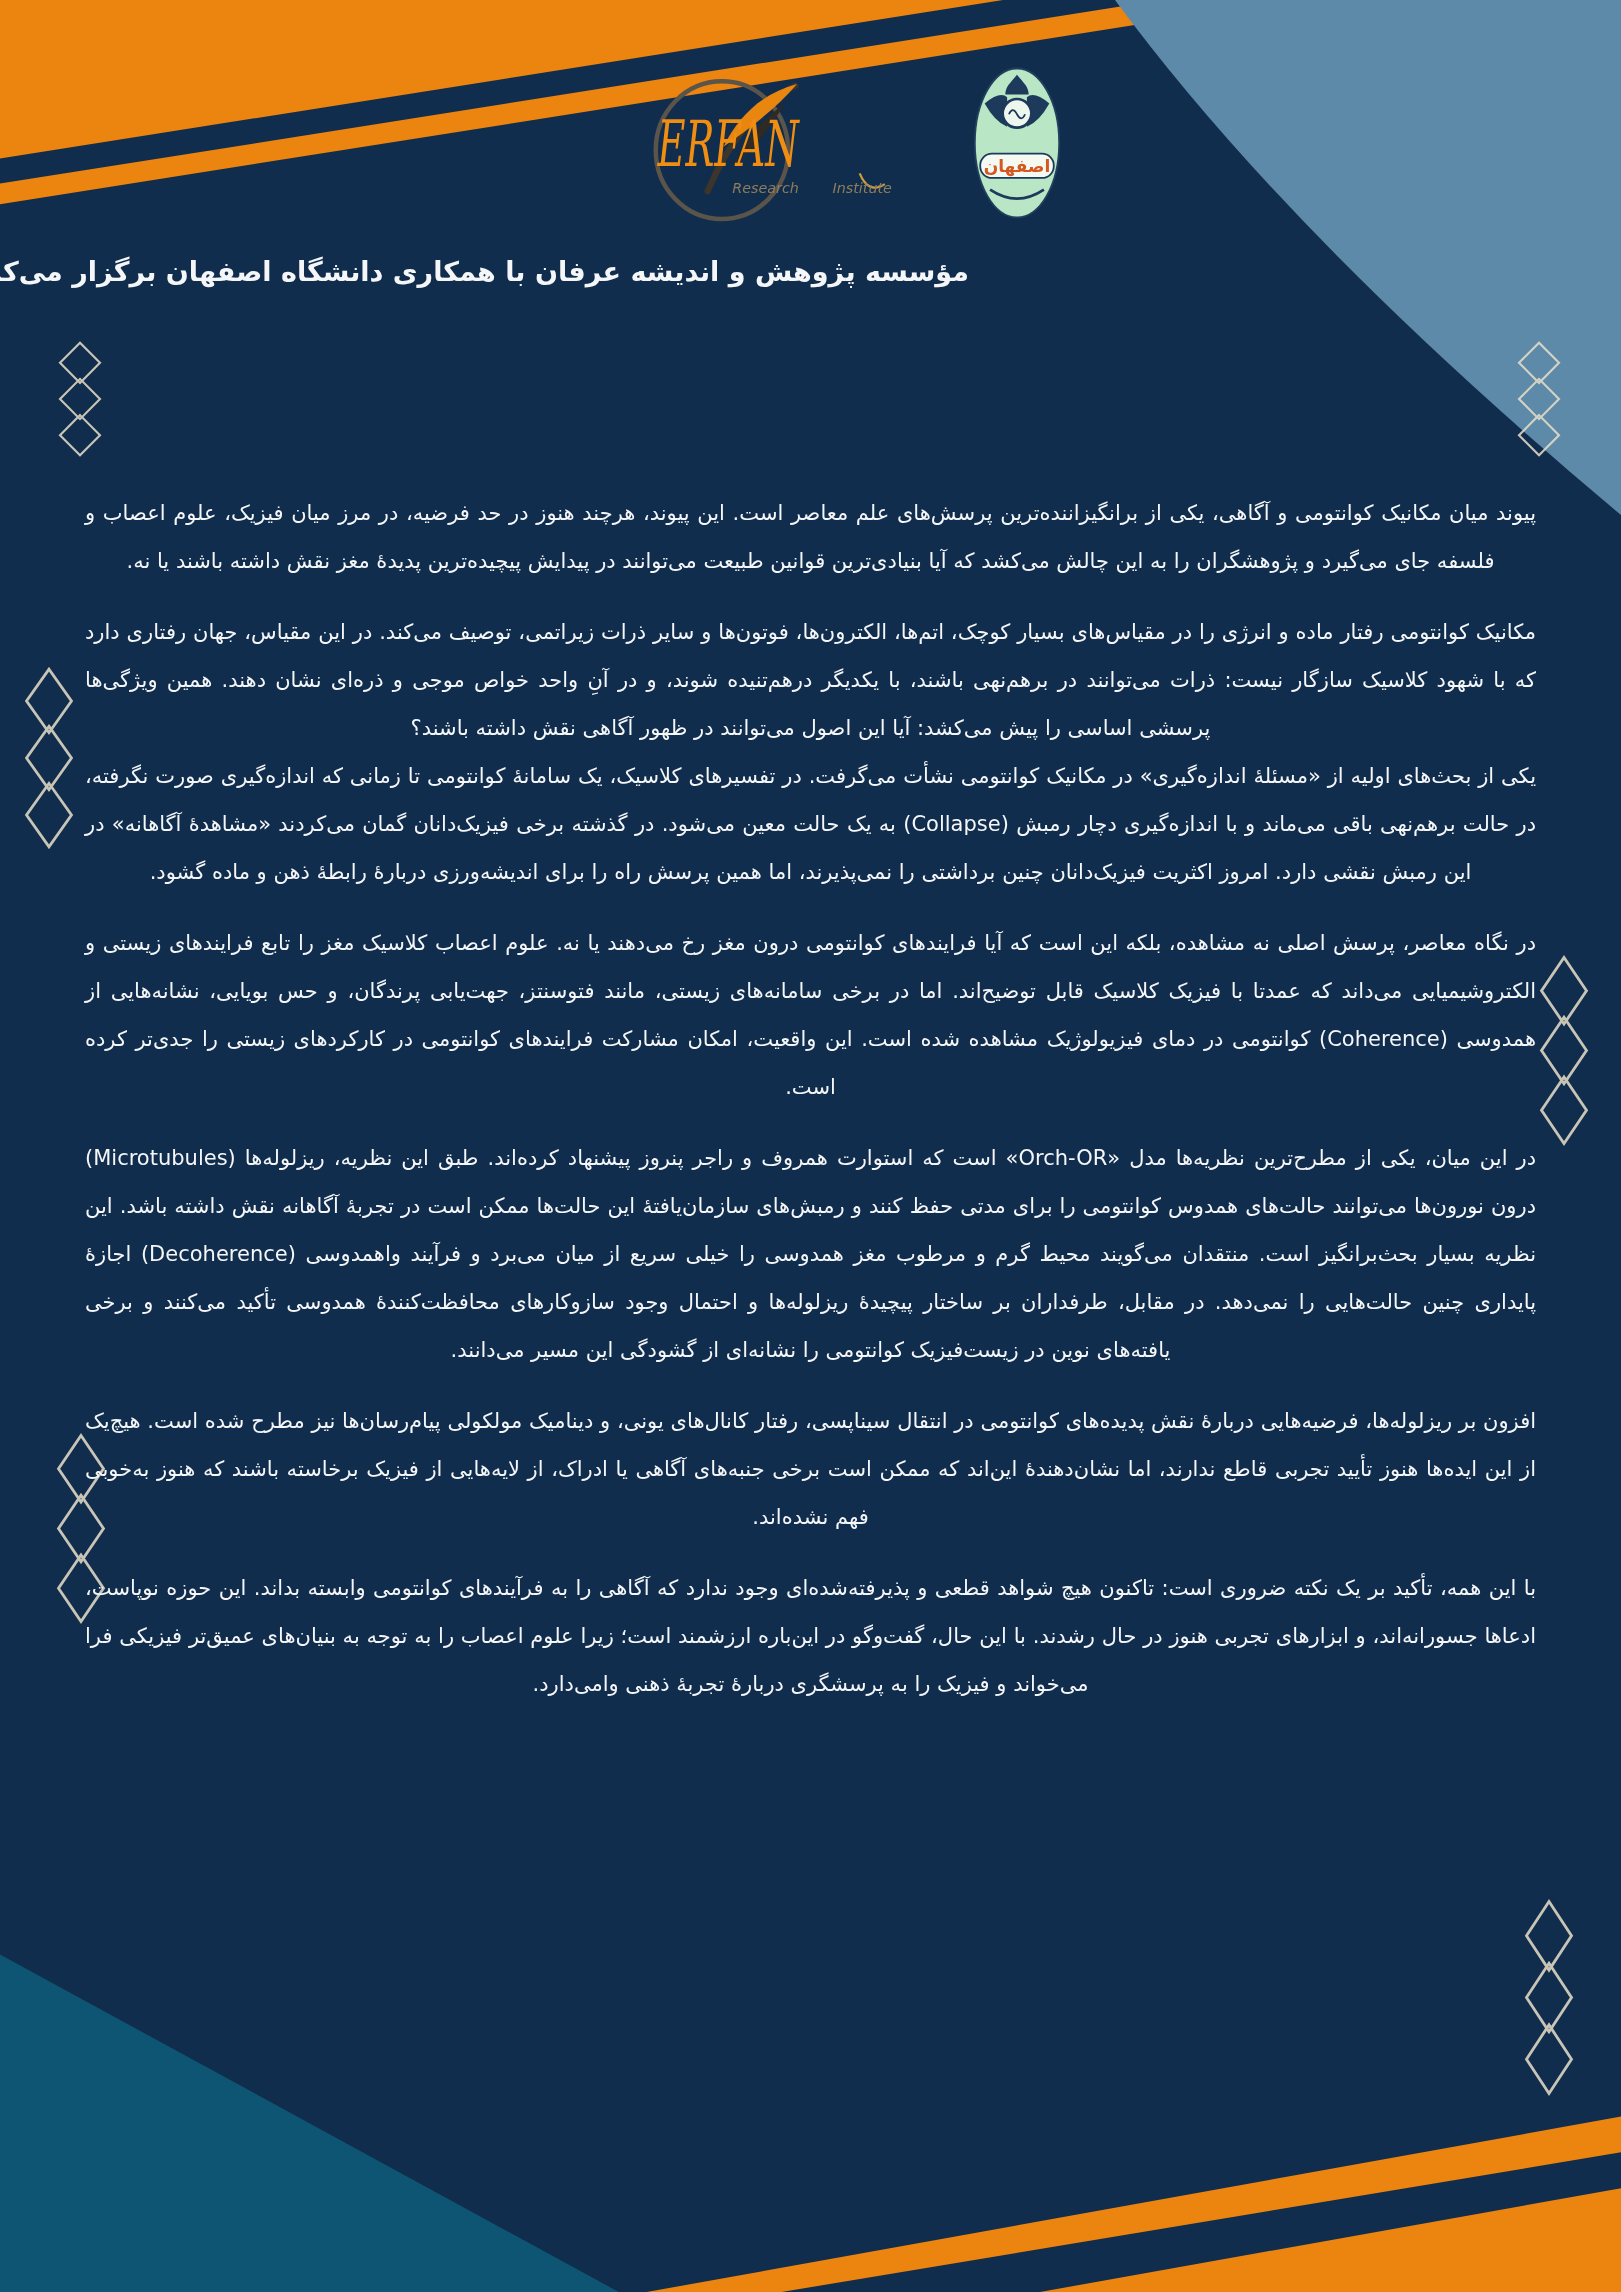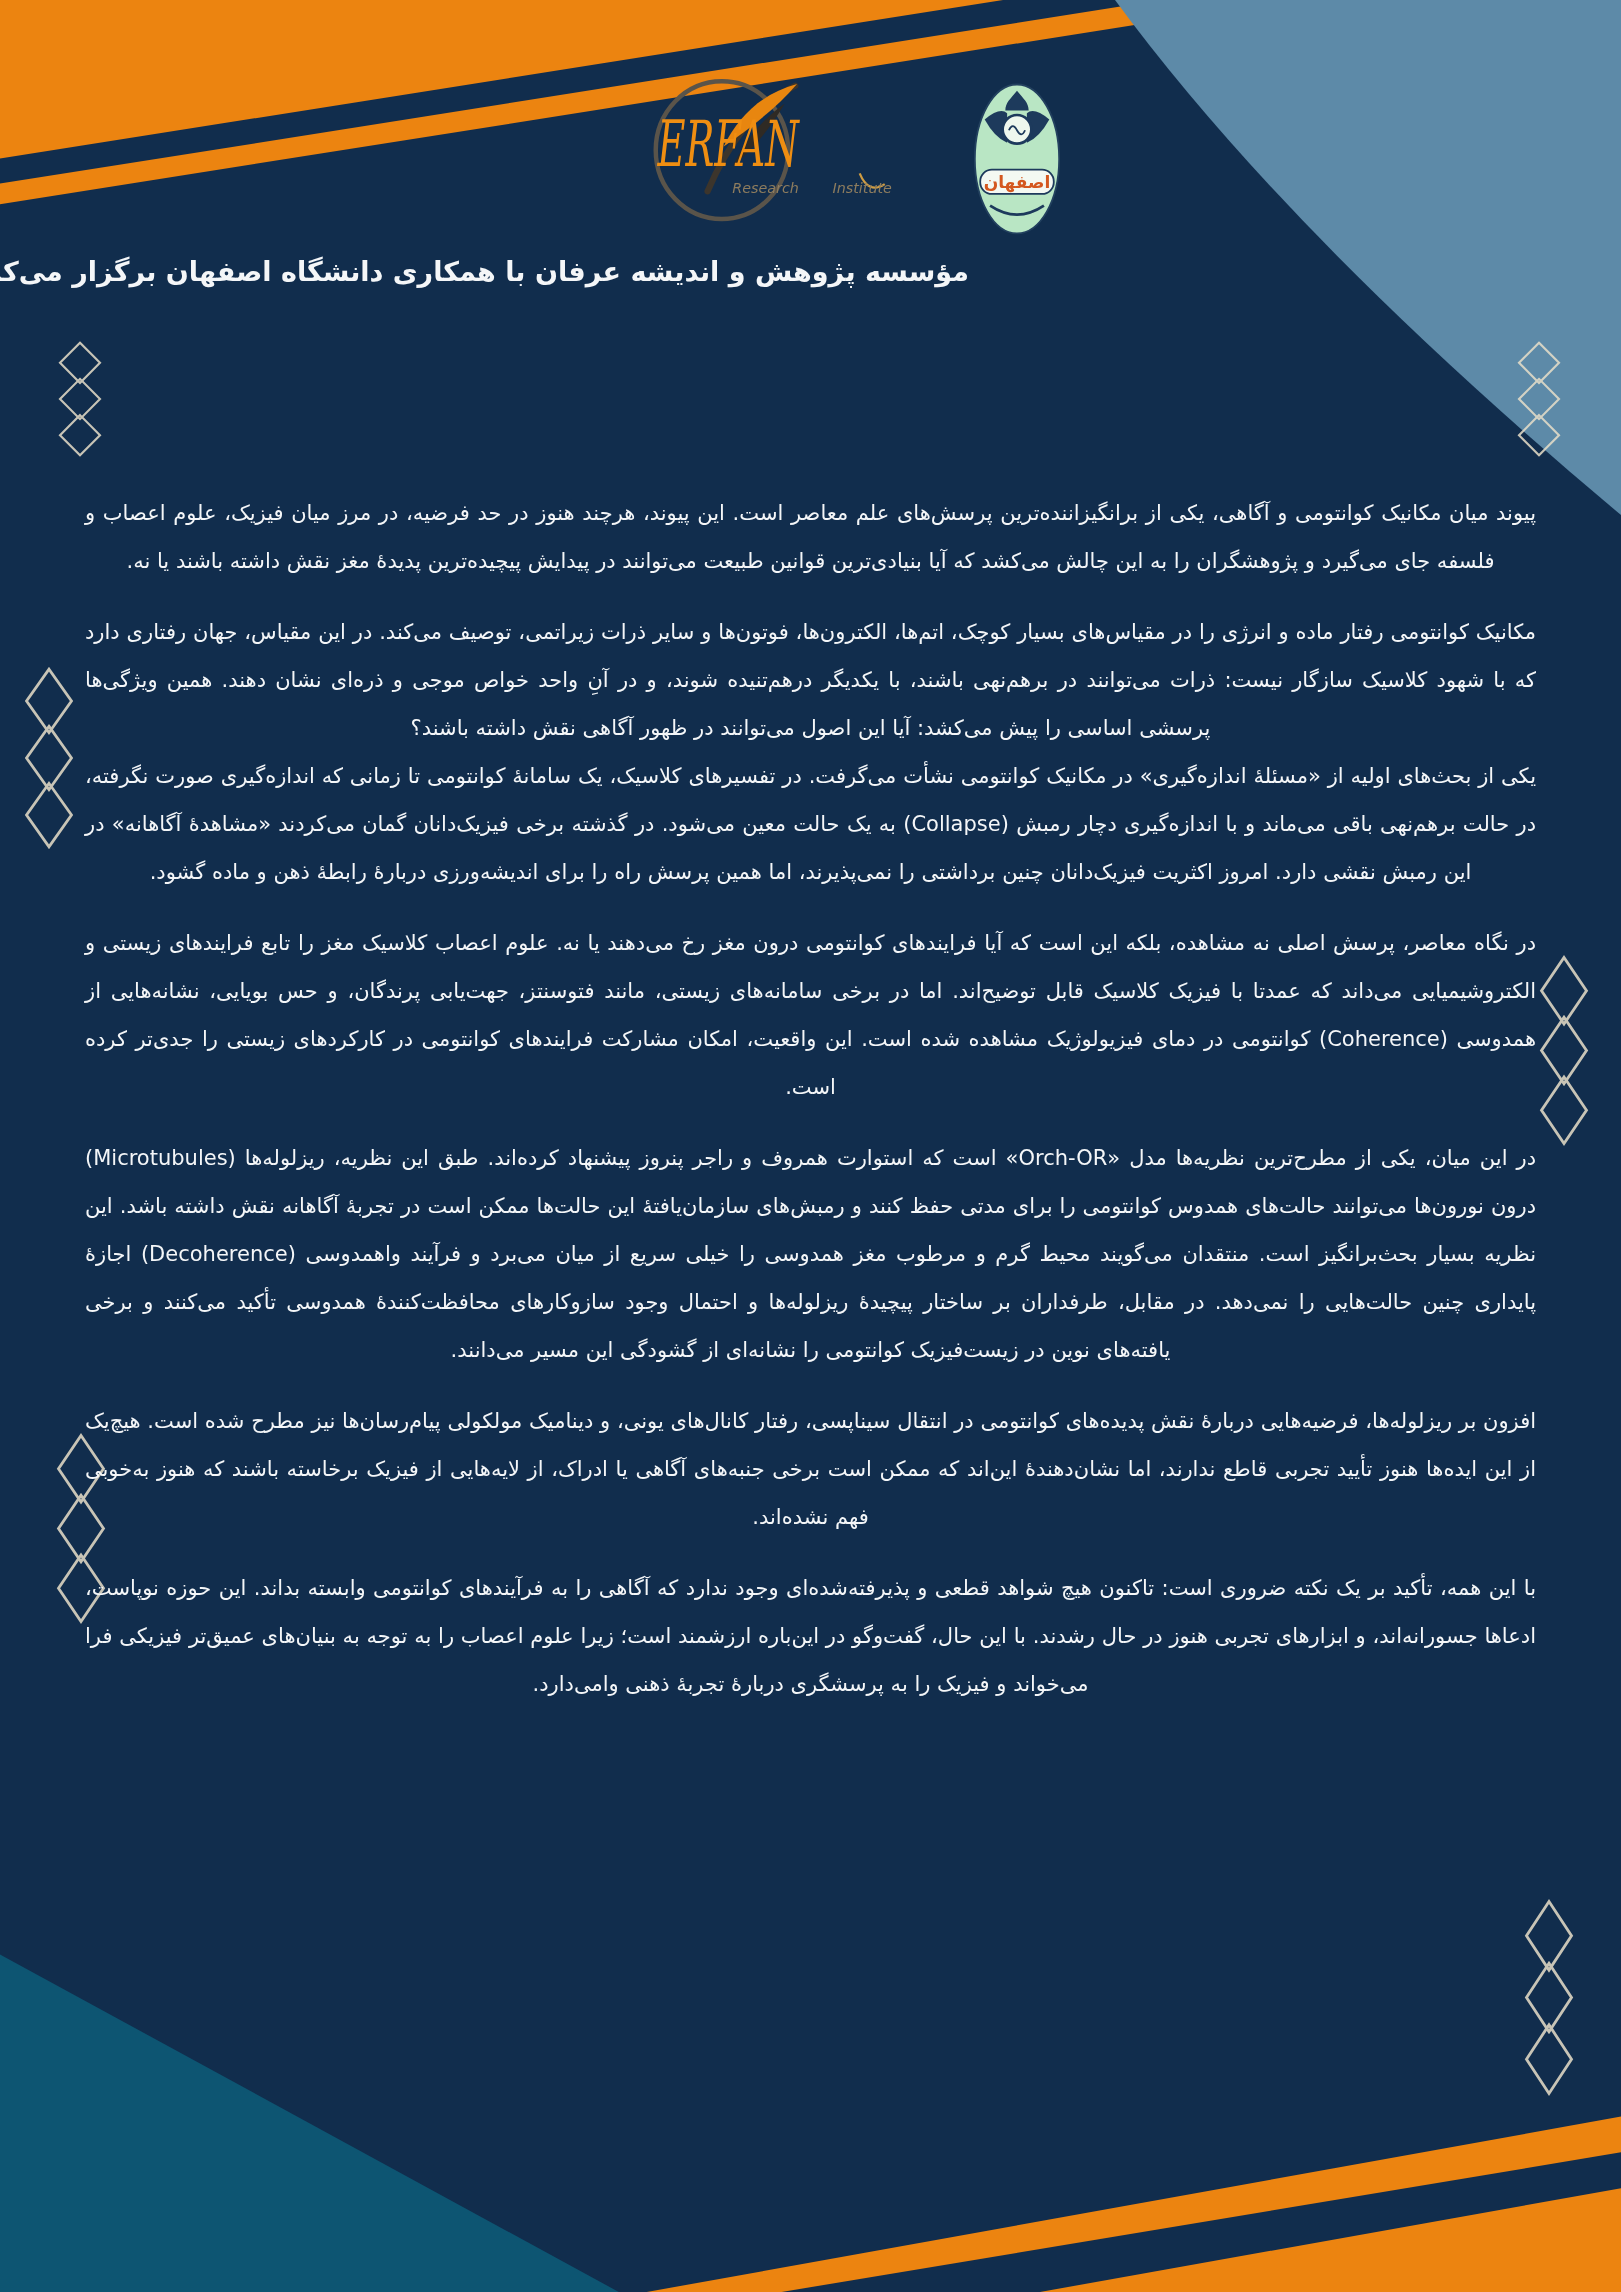--- a/index.html
+++ b/index.html
@@ -8,21 +8,21 @@
     width:1621px;height:2293px;
     background:#112d4d;
     overflow:hidden;
     font-family:"DejaVu Sans",sans-serif;
     direction:rtl;
   }
   .bg-svg{position:absolute;inset:0;width:100%;height:100%;display:block;}
 
   
   .erfan-logo{position:absolute;left:645px;top:73px;width:322px;height:157px;font-style:italic;}
-  .uni-logo{position:absolute;left:972px;top:80px;width:90px;height:157px;}
+  .uni-logo{position:absolute;left:972px;top:64px;width:90px;height:157px;}
 
   
   .kicker{
     position:absolute;top:256px;right:652px;
     color:#f4f6f8;font-size:27px;font-weight:bold;white-space:nowrap;
     letter-spacing:0;
   }
   .title{
     position:absolute;top:335px;left:116px;right:116px;
     text-align:center;

